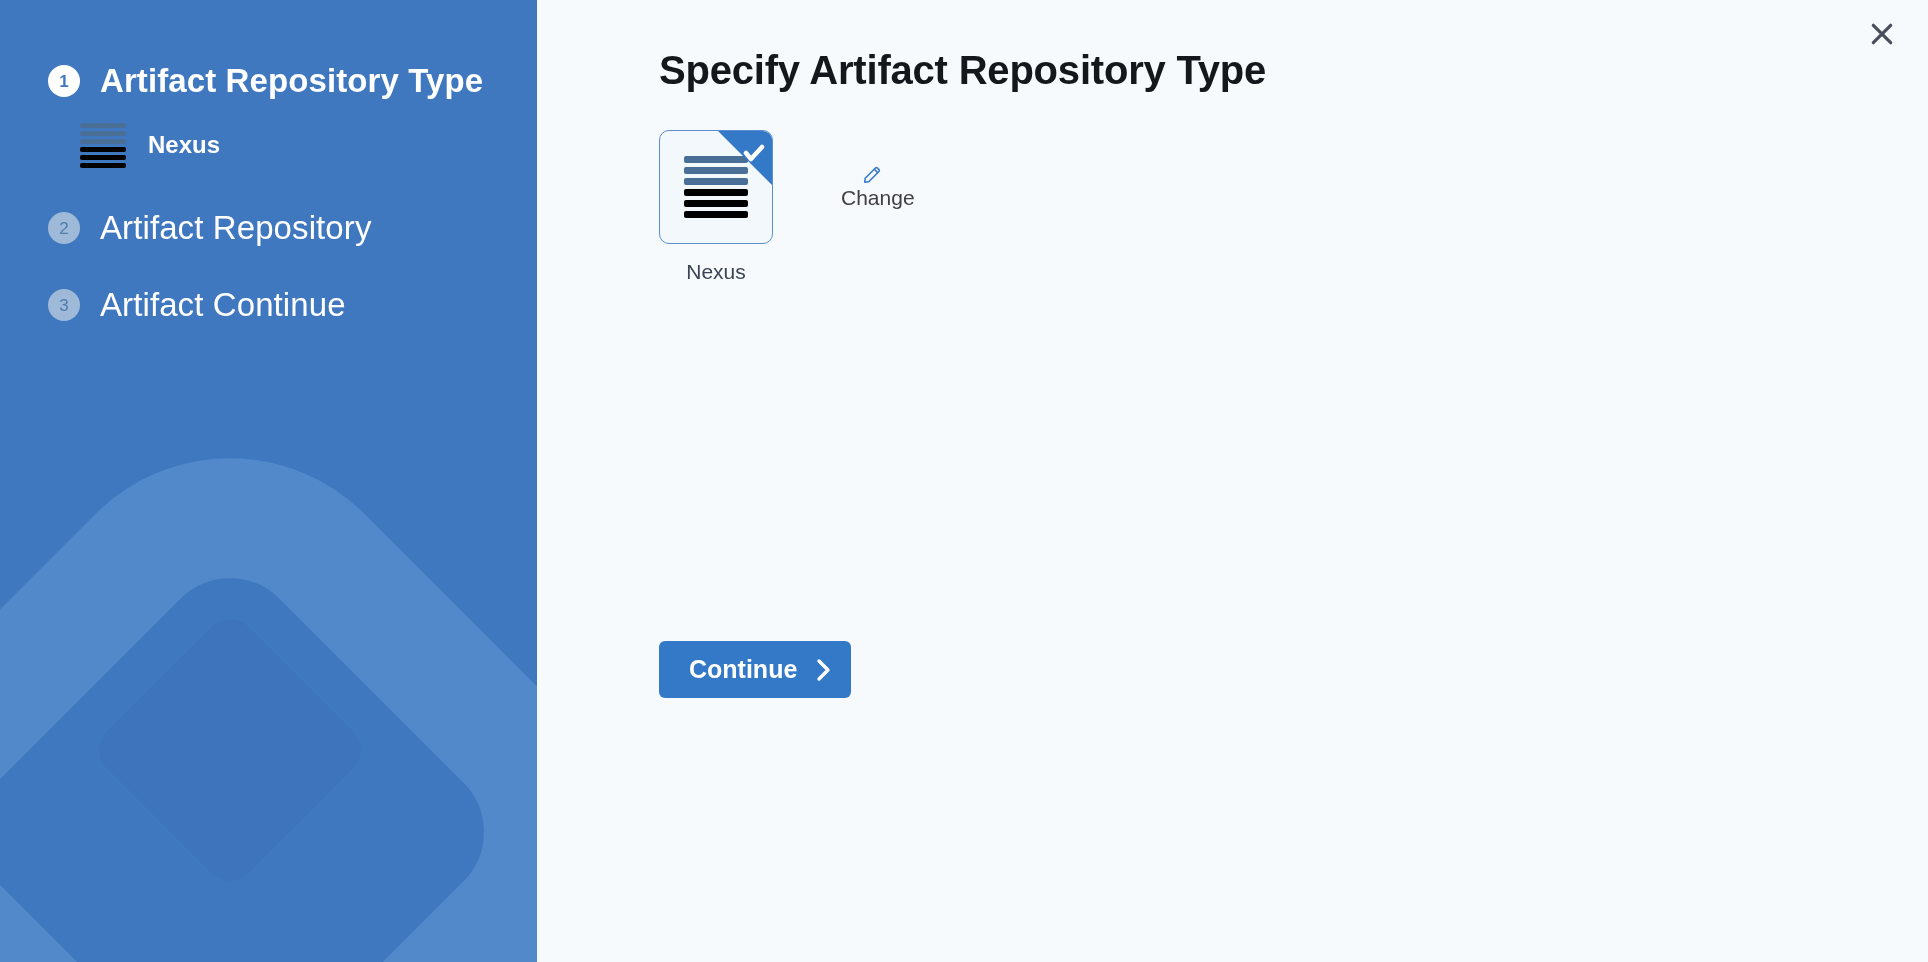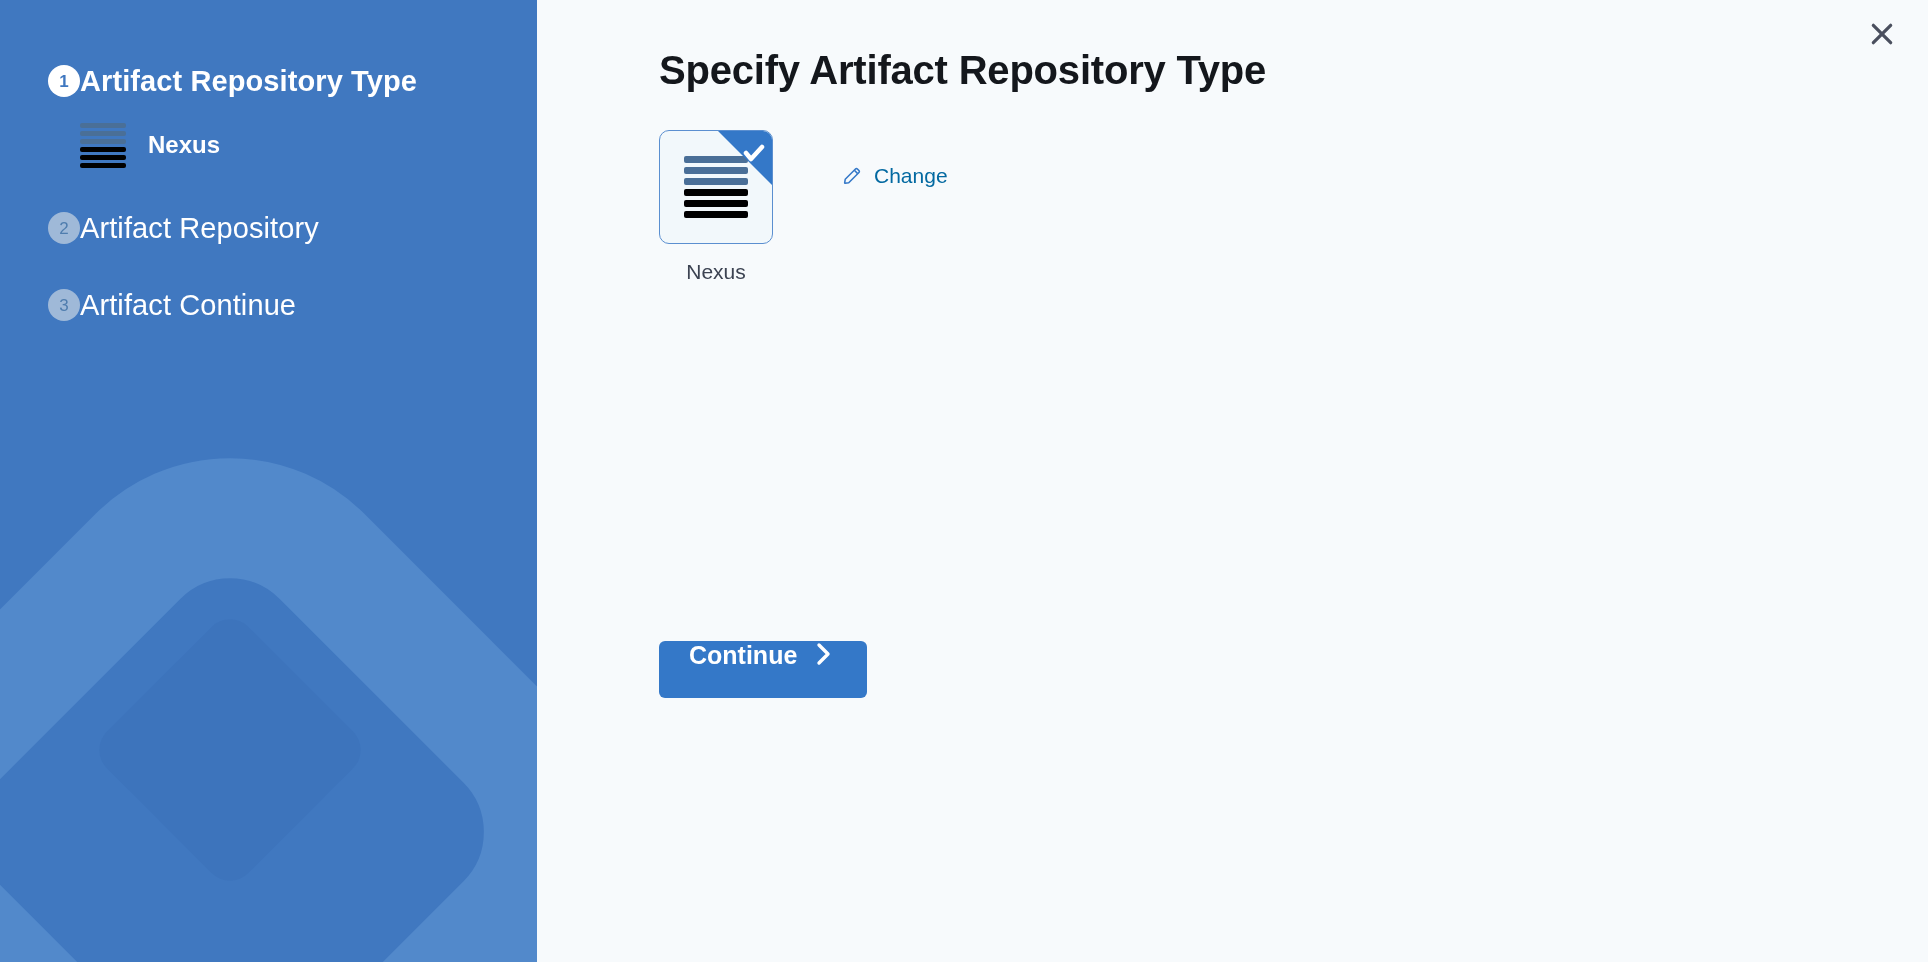--- a/index.html
+++ b/index.html
@@ -72,21 +72,22 @@
     font-weight: bold;
   }
 
   .step-num.inactive {
     background: #9fb9d8;
     color: #4f7dae;
     font-weight: normal;
   }
 
   .step-label {
-    font-size: 29px;
+    margin-left: 20px;
+    font-size: 33px;
     color: #ffffff;
     letter-spacing: 0.1px;
     white-space: nowrap;
   }
 
   .step-label.active { font-weight: bold; }
   .step-label.inactive { font-weight: normal; }
 
   
   .substep-row {
@@ -200,46 +201,47 @@
     font-size: 21px;
     color: #3c4352;
     white-space: nowrap;
   }
 
   .change-link {
     display: flex;
     align-items: center;
     margin-left: 68px;
     margin-top: 34px;
-    color: #0369a1;
+    color: #404040;
     font-size: 21px;
     cursor: pointer;
     text-decoration: none;
+    flex-direction: column;
   }
 
   .change-link .pencil-icon {
     margin-right: 11px;
     display: inline-flex;
   }
 
   .continue-btn {
     position: absolute;
     left: 122px;
     bottom: 50px;
     height: 57px;
-    padding: 0 34px 0 30px;
+    padding: 0 18px 0 30px;
     background: #3478c8;
     border: none;
     border-radius: 6px;
     color: #ffffff;
     font-family: "Liberation Sans", sans-serif;
     font-size: 25px;
     font-weight: bold;
     display: flex;
-    align-items: flex-start;
+    align-items: center;
     cursor: pointer;
   }
 
   .continue-btn .chevron-icon {
     margin-left: 18px;
     display: inline-flex;
   }
 </style>
 </head>
 <body>

